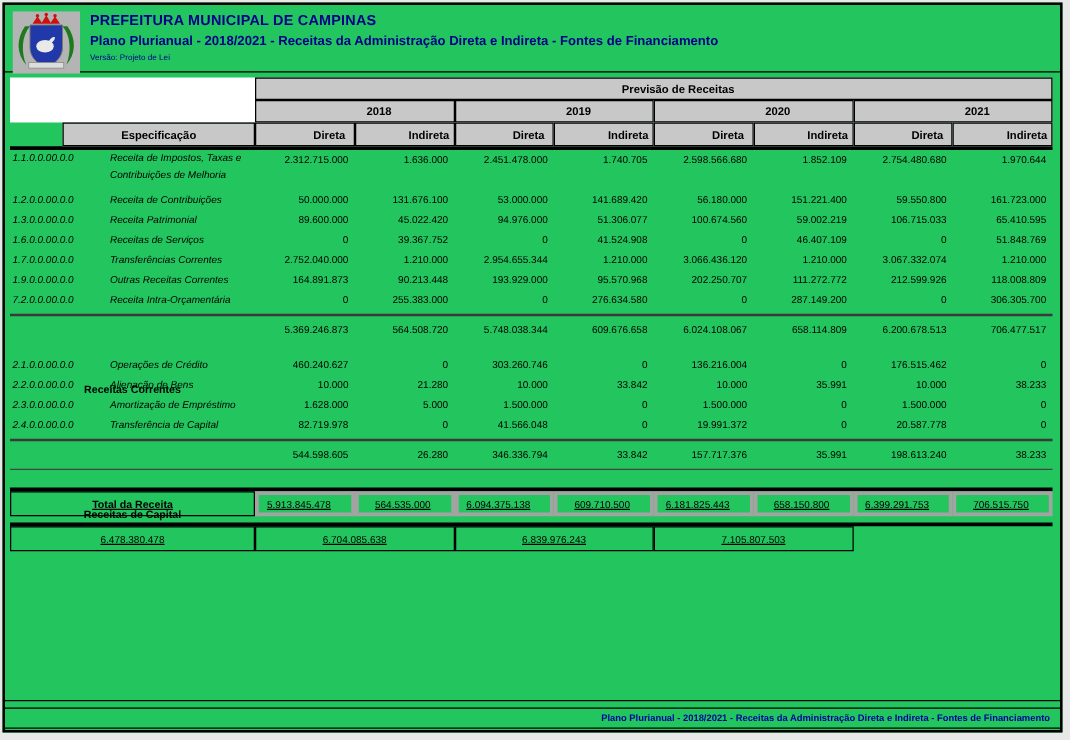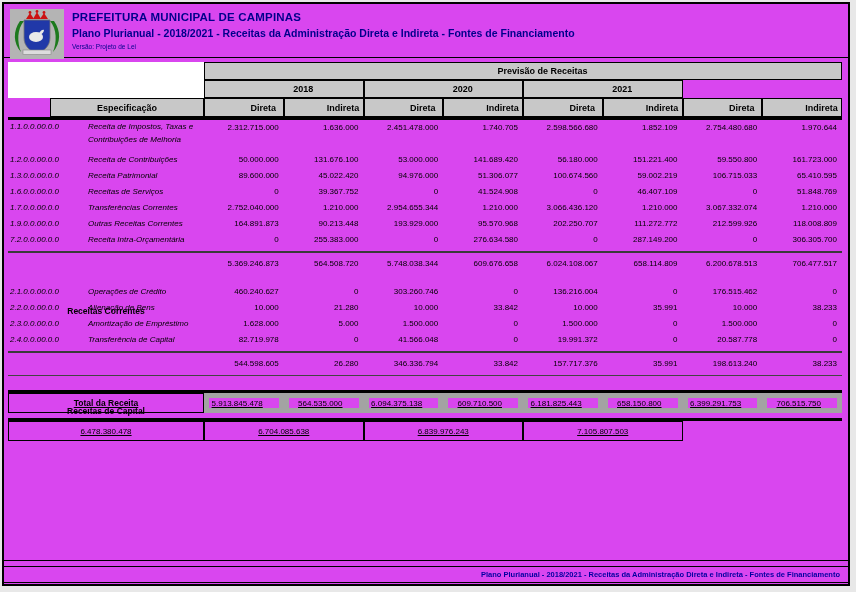--- a/index.html
+++ b/index.html
@@ -1,16 +1,16 @@
 <!DOCTYPE html>
 <html><head>
 <meta charset="utf-8">
 <style>
   html,body{margin:0;padding:0;background:#e8e8e8;font-family:"Liberation Sans",sans-serif;}
-  .page{position:relative;width:848px;height:584px;margin:2px;border:2px solid #000;background:#d946ef;box-sizing:border-box;overflow:hidden;}
+  .page{position:relative;width:848px;height:584px;margin:2px;border:2px solid #000;background:#22c55e;box-sizing:border-box;overflow:hidden;}
   
   .header{display:flex;gap:8px;padding:5px 8px 3px 6px;border-bottom:1.5px solid #000;height:54px;box-sizing:border-box;}
   .titles{display:flex;flex-direction:column;justify-content:flex-start;padding-top:2px;}
   .org{font-size:11.5px;font-weight:bold;color:#00008B;letter-spacing:.2px;}
   .rpt-title{font-size:10.5px;font-weight:bold;color:#00008B;margin-top:4px;}
   .version{font-size:6.5px;color:#00008B;margin-top:4px;}
   
   .tbl{margin:4px 0 0 4px;width:834px;}
   .grid{display:grid;grid-template-columns:196px repeat(8,79.75px);}
   .grid2{display:grid;grid-template-columns:196px repeat(4,159.5px);}
@@ -29,21 +29,21 @@
   .drow.tall{height:32px;line-height:13px;}
   .drow.tall .ncell{line-height:15px;}
   .leftcol{display:flex;align-items:flex-start;font-style:italic;}
   .code{width:78px;padding-left:2px;flex:none;}
   .rname{flex:1;padding-right:2px;}
   .ncell{text-align:right;padding-right:5px;}
   .strow{height:17px;line-height:17px;font-size:8px;margin-top:1px;}
   .stlabel{font-weight:bold;text-align:center;font-size:8.5px;margin-top:48px;}
   .trow{height:20px;text-decoration:underline;}
   .tlabel{border:1.5px solid #000;font-weight:bold;font-size:8.5px;display:flex;align-items:center;justify-content:center;box-sizing:border-box;}
-  .tval{border:5px solid #a3a3a3;font-size:8px;display:flex;align-items:center;justify-content:flex-end;padding-right:16px;box-sizing:border-box;}
+  .tval{border:3px solid #a3a3a3;font-size:8px;display:flex;align-items:center;justify-content:flex-end;padding-right:16px;box-sizing:border-box;}
   .gtval{border:1px solid #000;font-size:8px;display:flex;align-items:center;justify-content:center;box-sizing:border-box;}
   .tgap{height:5px;}
   .mt{margin-top:14px;}
   
   .footer-rule{position:absolute;left:0;right:0;bottom:23px;height:1px;background:#000;}
   .footer-bar{position:absolute;left:0;right:0;bottom:1px;height:15px;border-top:1px solid #000;border-bottom:1px solid #000;display:flex;align-items:center;justify-content:flex-end;padding-right:8px;color:#0000A0;font-size:7.5px;font-weight:bold;}
 </style>
 </head>
 <body>
 
@@ -73,20 +73,21 @@
   </div>
 
   <div class="tbl">
     <div class="grid">
       <div class="spacer"></div>
       <div class="hcell span8">Previsão de Receitas</div>
     </div>
     <div class="grid" id="year-row">
       <div class="spacer"></div>
     <div class="hcell span2">2018</div>
+        <div class="hcell span2">2019</div>
         <div class="hcell span2">2020</div>
         <div class="hcell span2">2021</div>
       </div>
     <div class="grid" id="sub-row">
       <div class="spec-wrap">
         <div class="spec-cell">Especificação</div>
       </div>
     <div class="hcell h3">Direta</div>
         <div class="hcell h3">Indireta</div>
         <div class="hcell h3">Direta</div>

